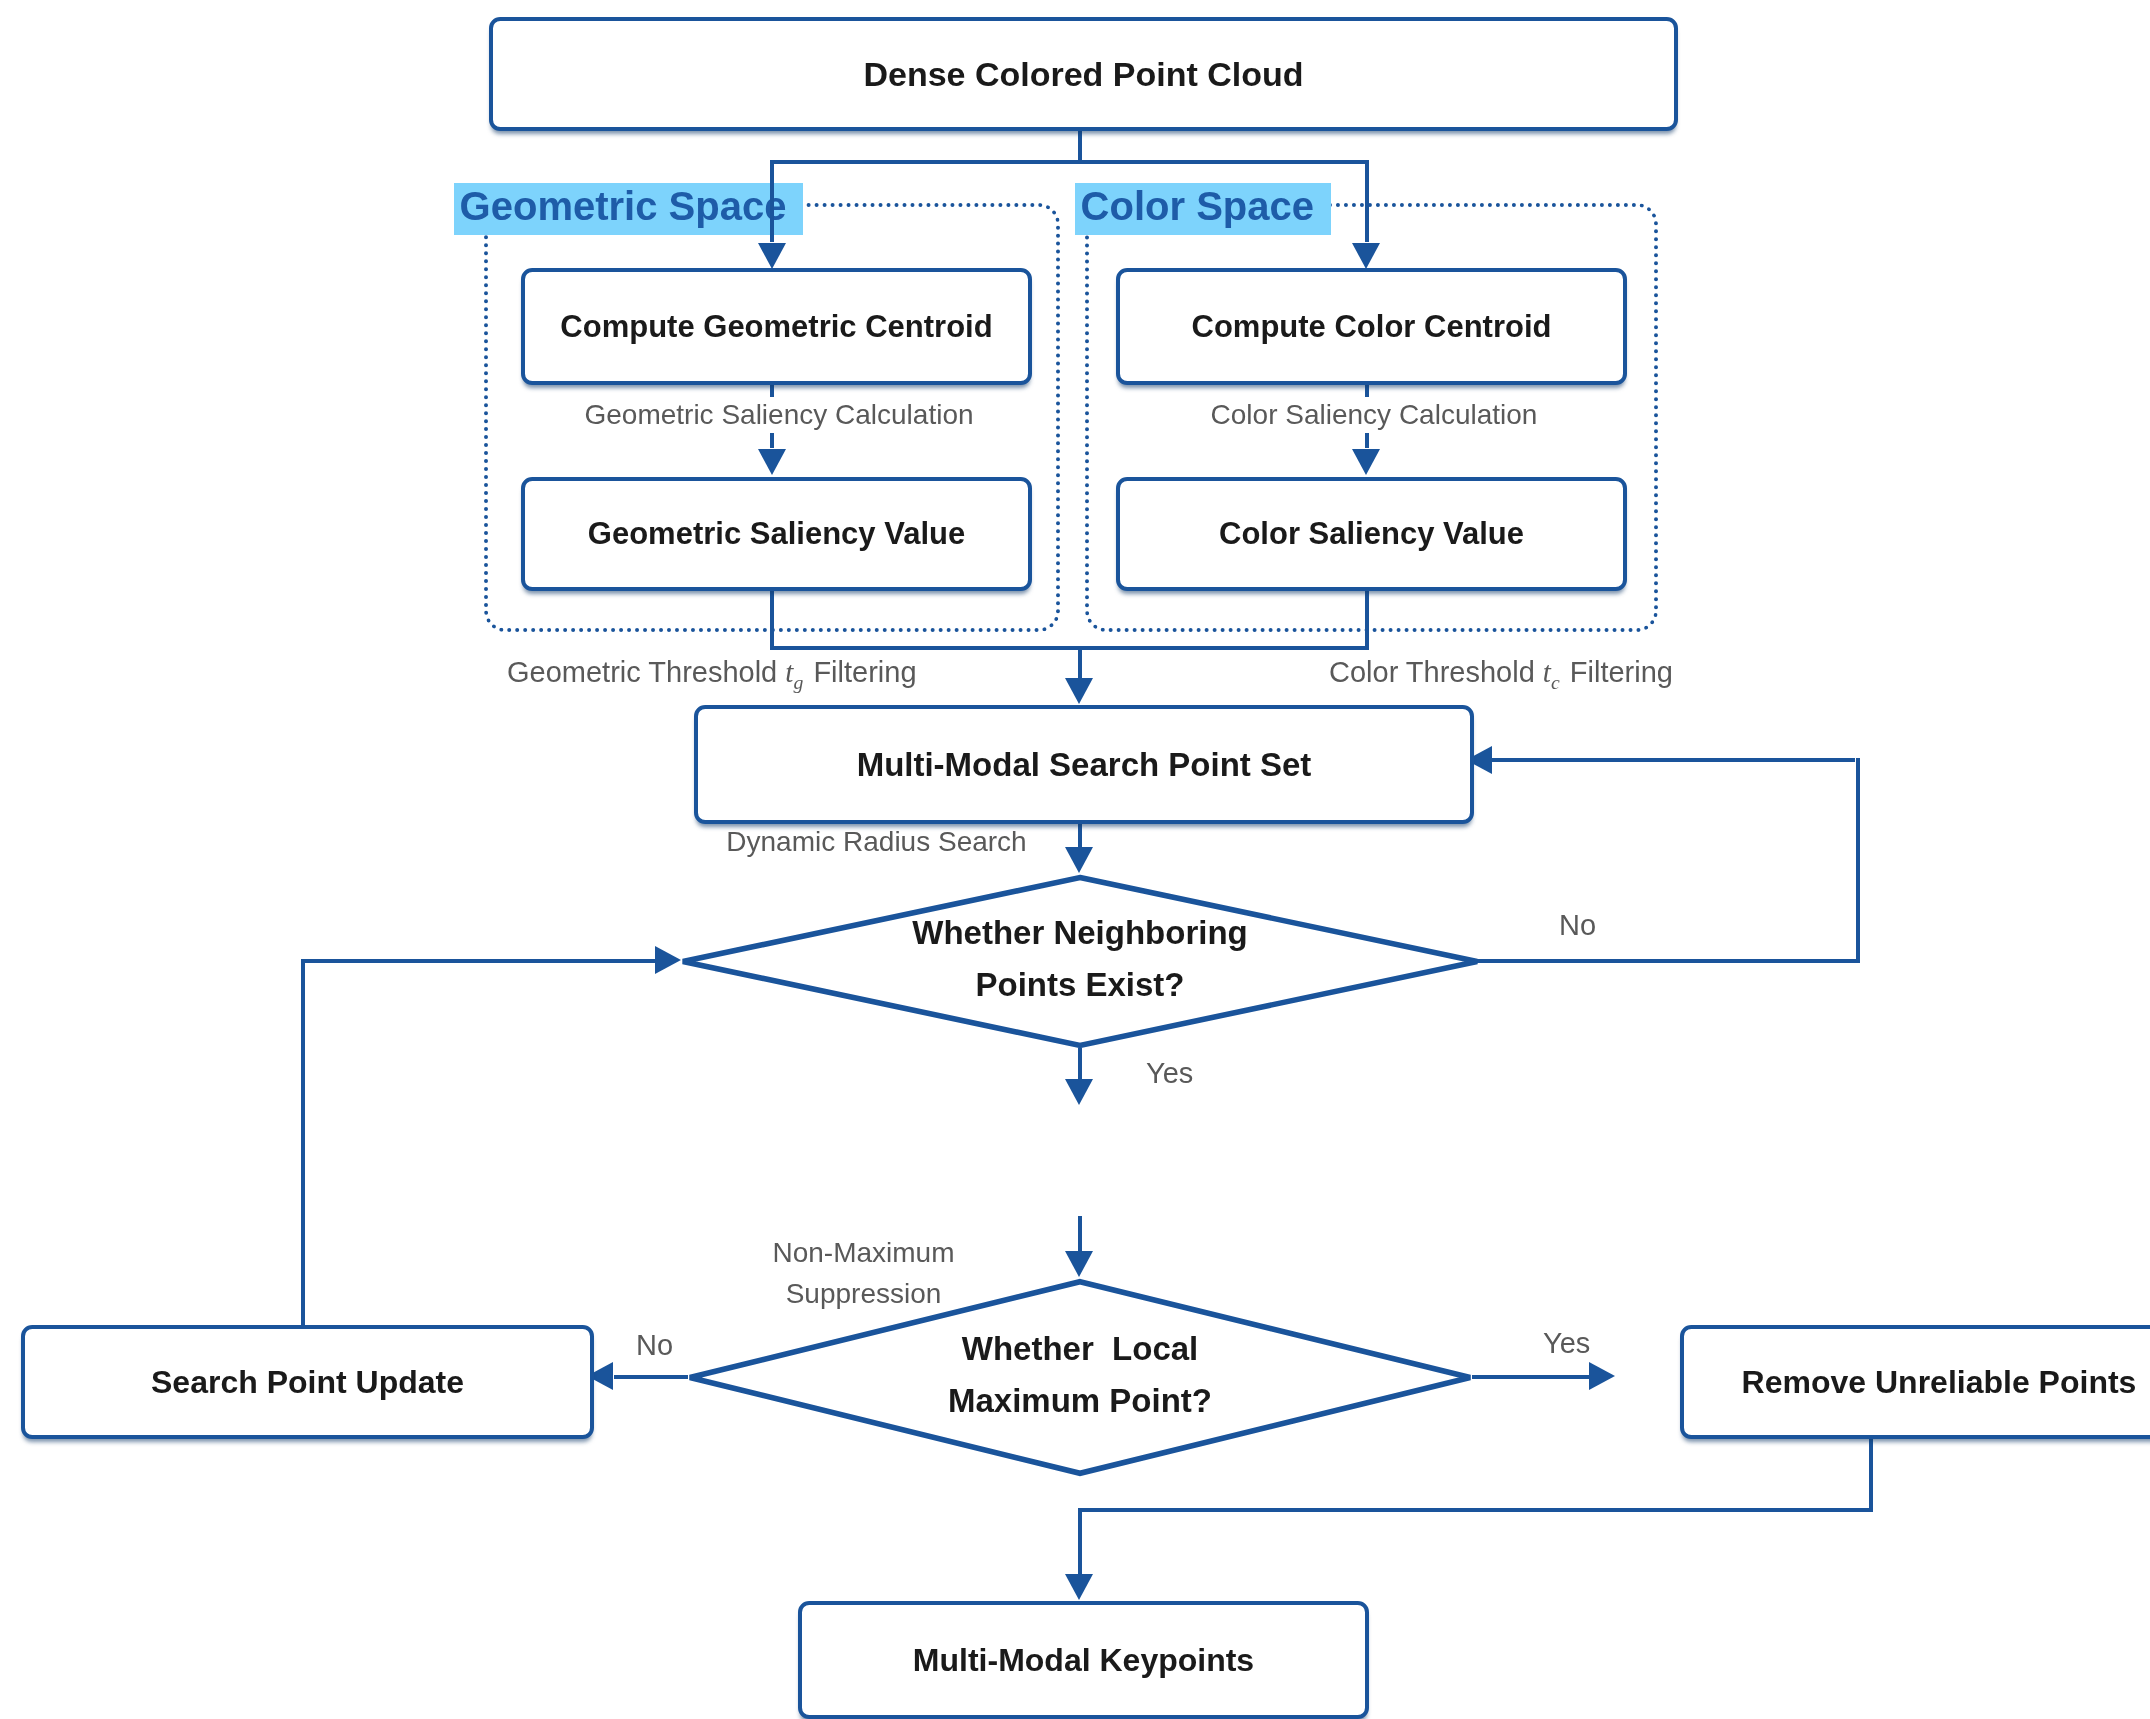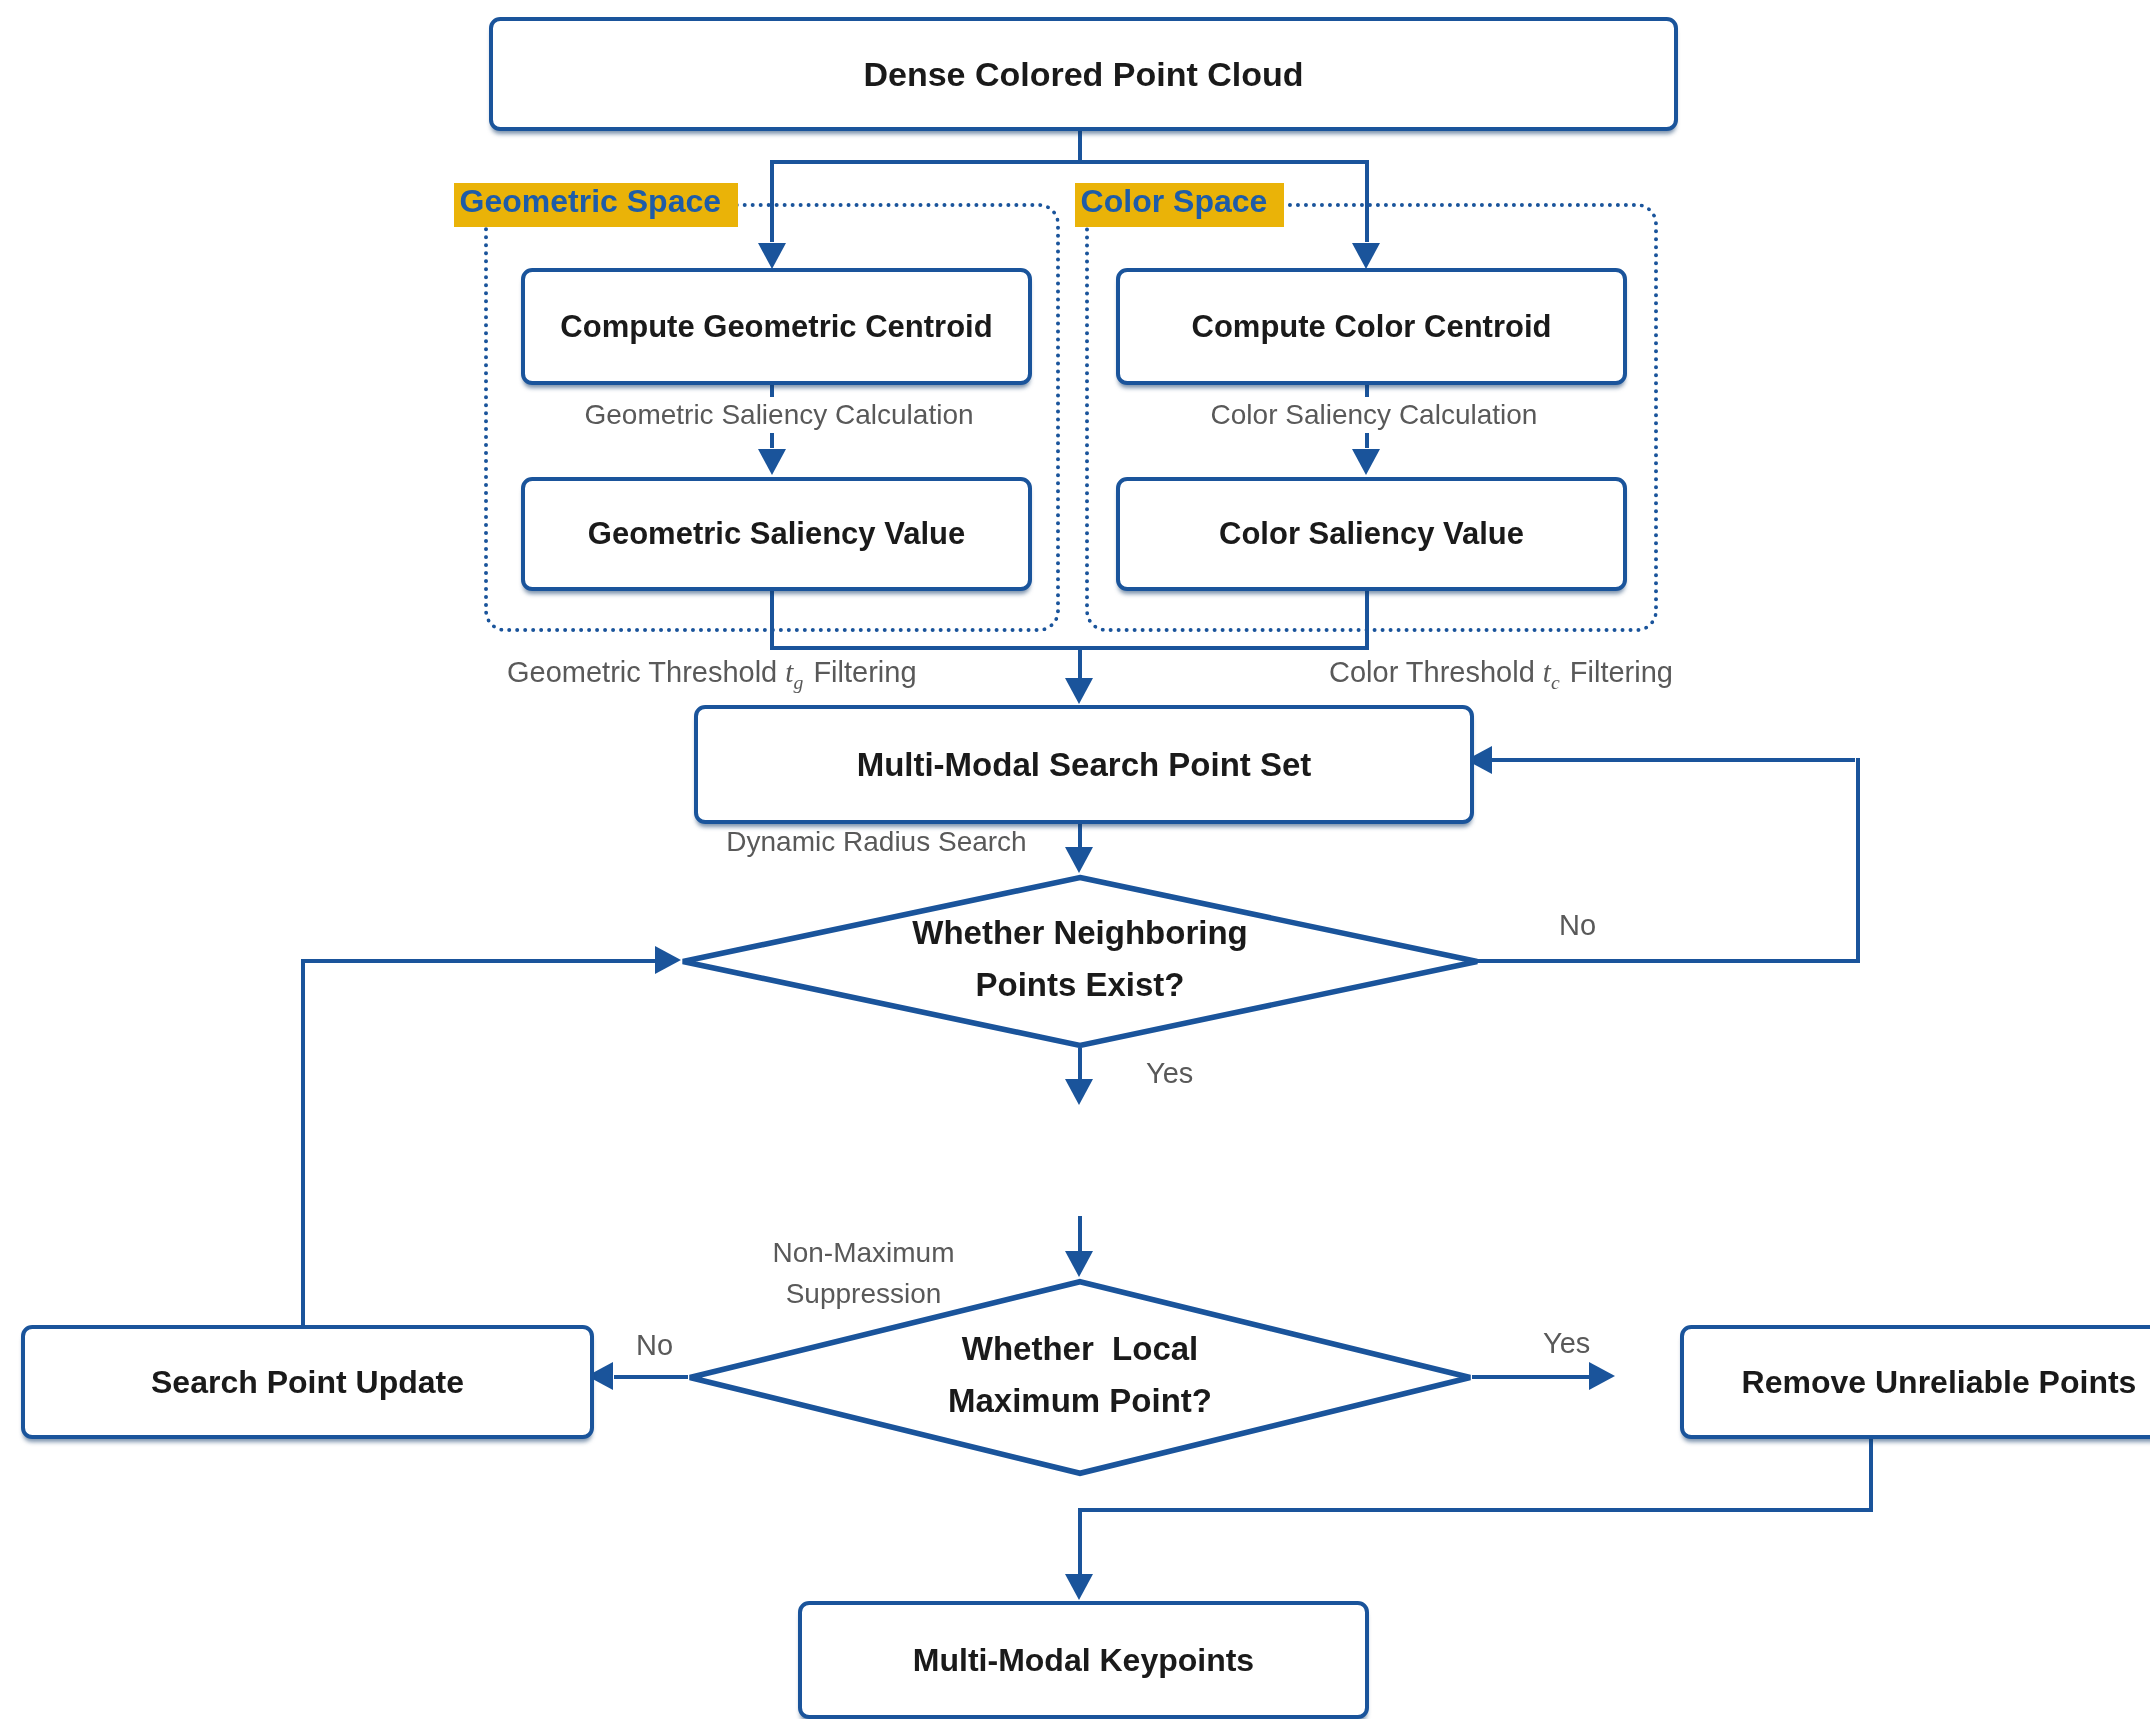--- a/index.html
+++ b/index.html
@@ -16,22 +16,22 @@
   .box{
     position:absolute;background:#fff;border:4.9px solid var(--blue);border-radius:11.2px;
     display:flex;align-items:center;justify-content:center;text-align:center;
     font-weight:bold;color:var(--ink);font-size:32px;z-index:6;
     box-shadow:0 4.9px 4.2px -2.8px rgba(18,58,105,0.55);
   }
   .dotted{
     position:absolute;border:4.2px dotted var(--blue);border-radius:21px;z-index:1;background:transparent;
   }
   .space-label{
-    position:absolute;color:var(--blue2);font-weight:bold;font-size:32px;z-index:3;
-    background:#eab308;padding:1.4px 17px 7px 5.6px;line-height:1.1;
+    position:absolute;color:var(--blue2);font-weight:bold;font-size:40px;z-index:3;
+    background:#7dd3fc;padding:1.4px 17px 7px 5.6px;line-height:1.1;
   }
   .glabel{position:absolute;color:var(--gray);font-size:28px;z-index:7;line-height:1.2;}
   .tlabel{position:absolute;color:var(--gray);font-size:29px;z-index:7;white-space:nowrap;margin-left:28px;}
   .center{text-align:center;}
   .prewrap{white-space:pre-wrap;}
   .whitebg{background:#fff;padding:1.4px 7px;}
   .l{position:absolute;background:var(--blue);z-index:4;}
   .ah{position:absolute;width:0;height:0;z-index:5;}
   .ah.down{border-left:14.7px solid transparent;border-right:14.7px solid transparent;border-top:26.6px solid var(--blue);}
   .ah.left{border-top:14.7px solid transparent;border-bottom:14.7px solid transparent;border-right:26.6px solid var(--blue);}

